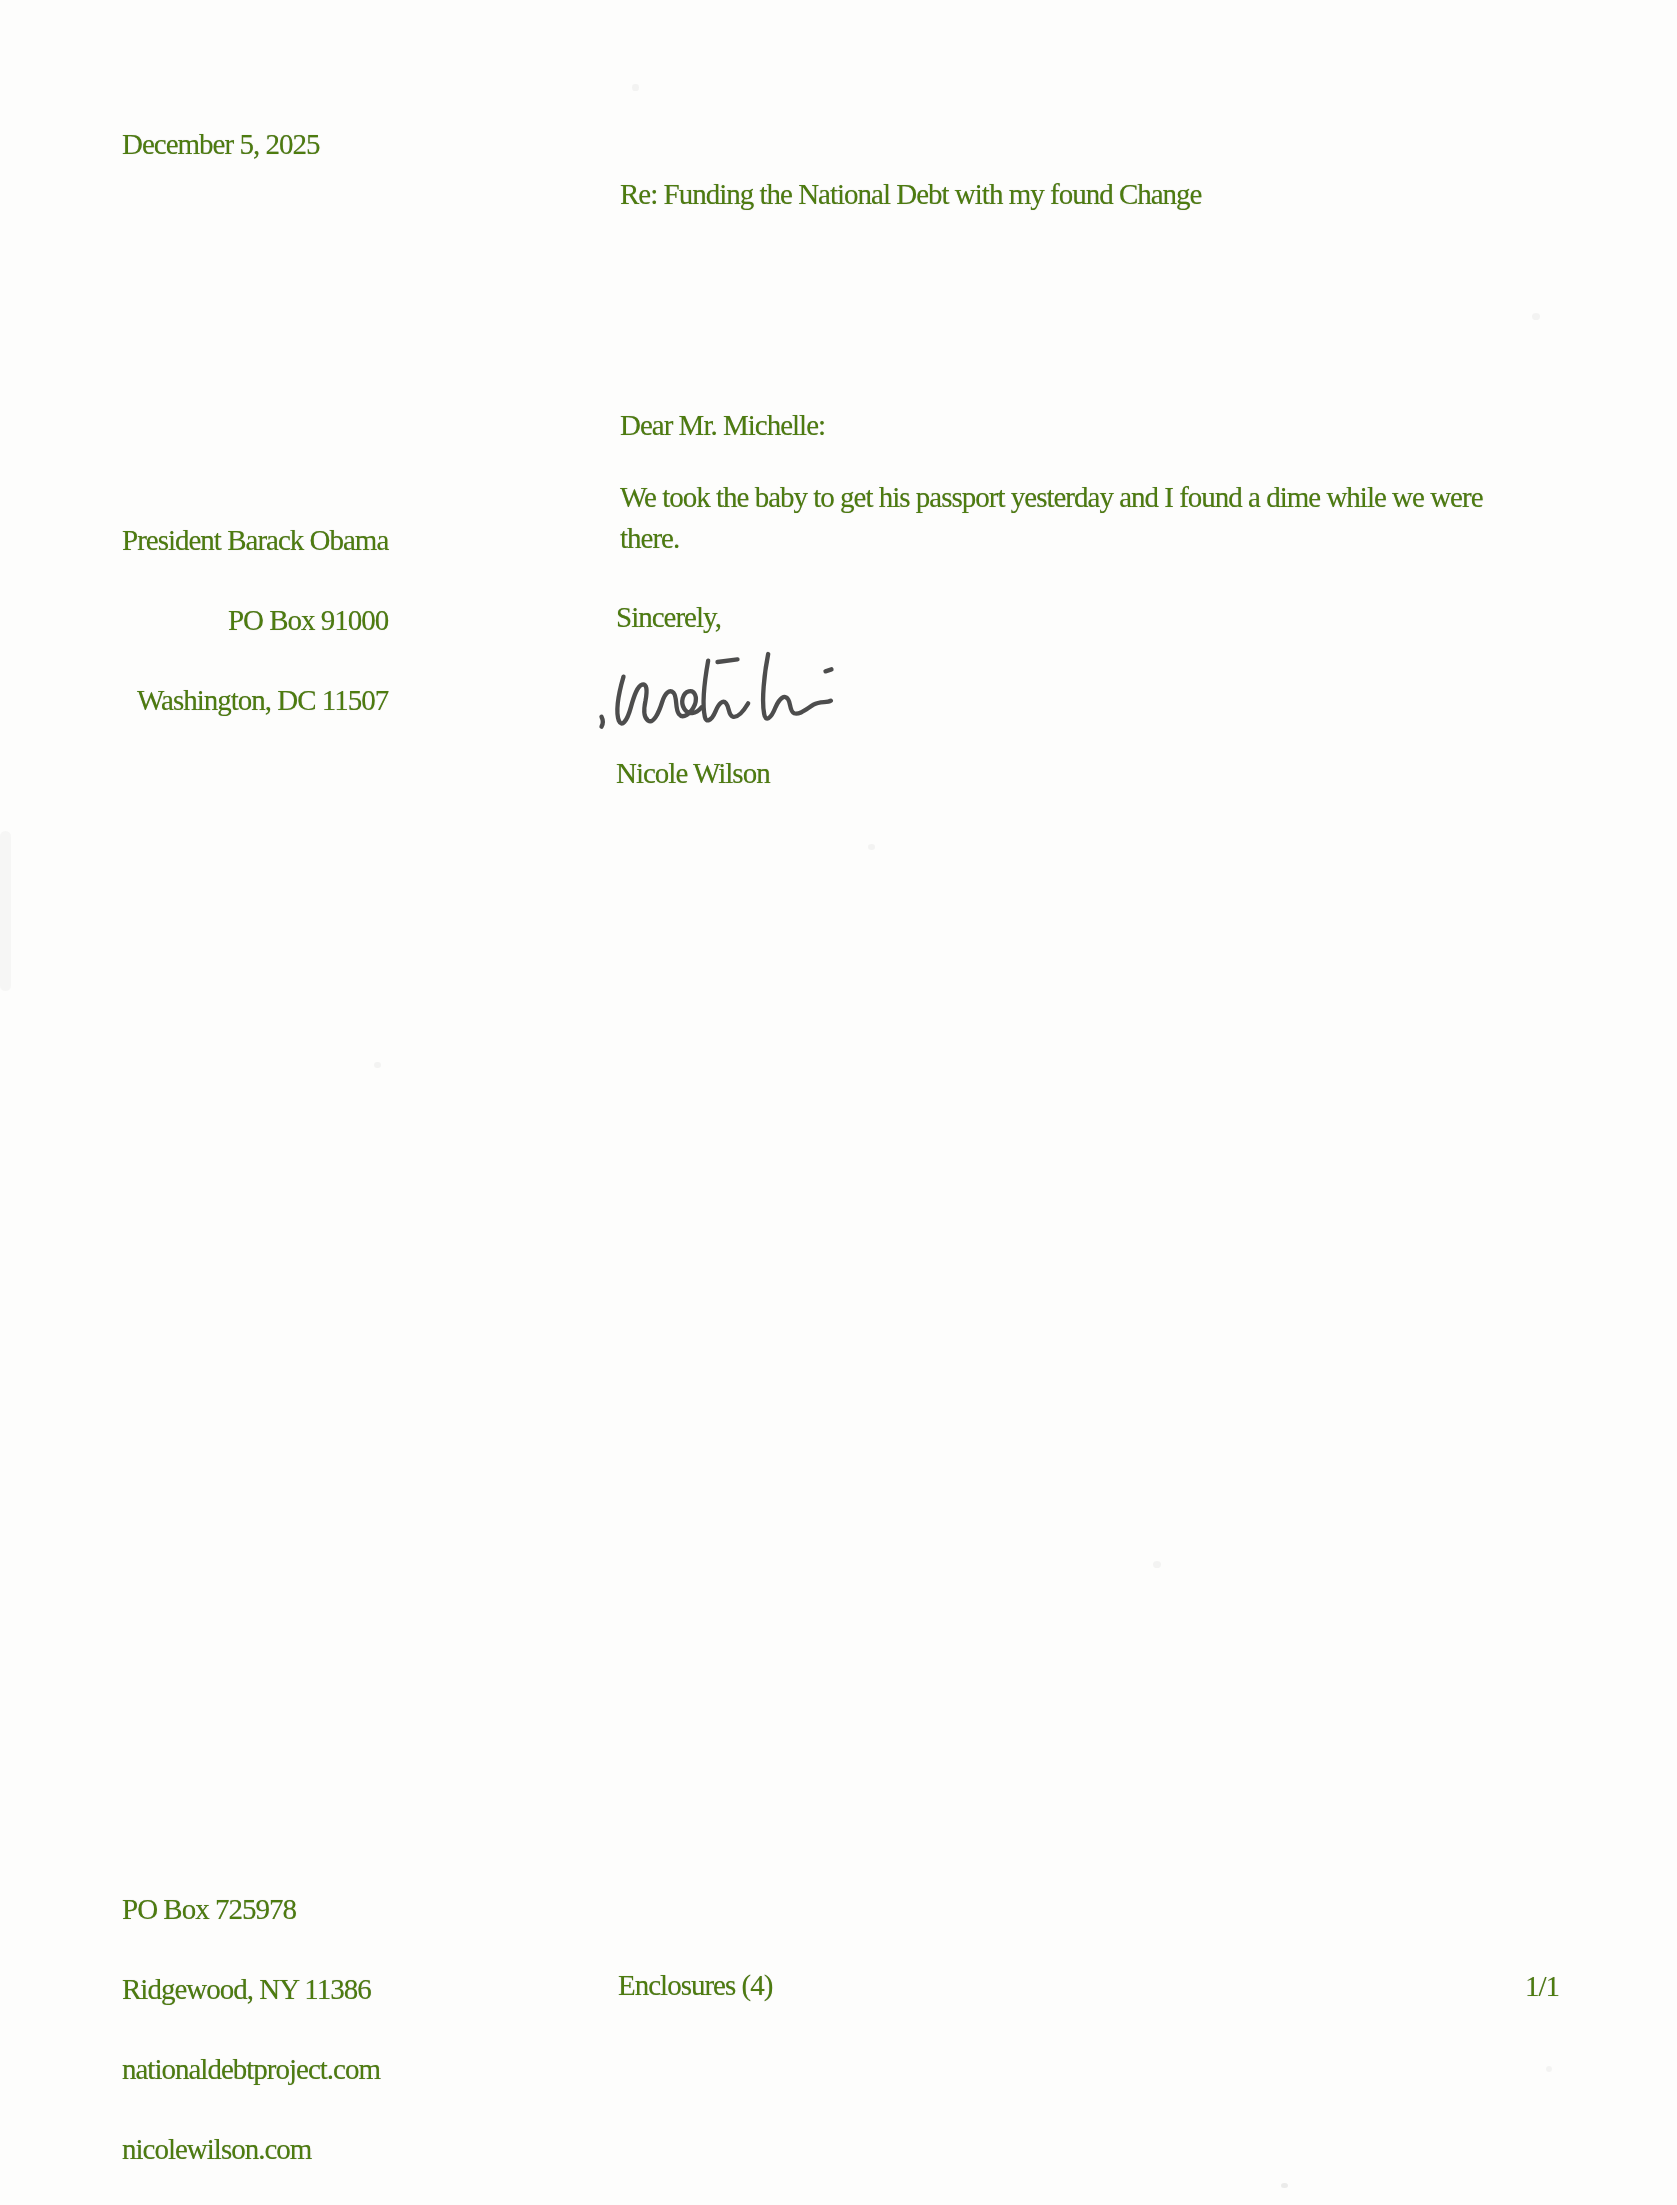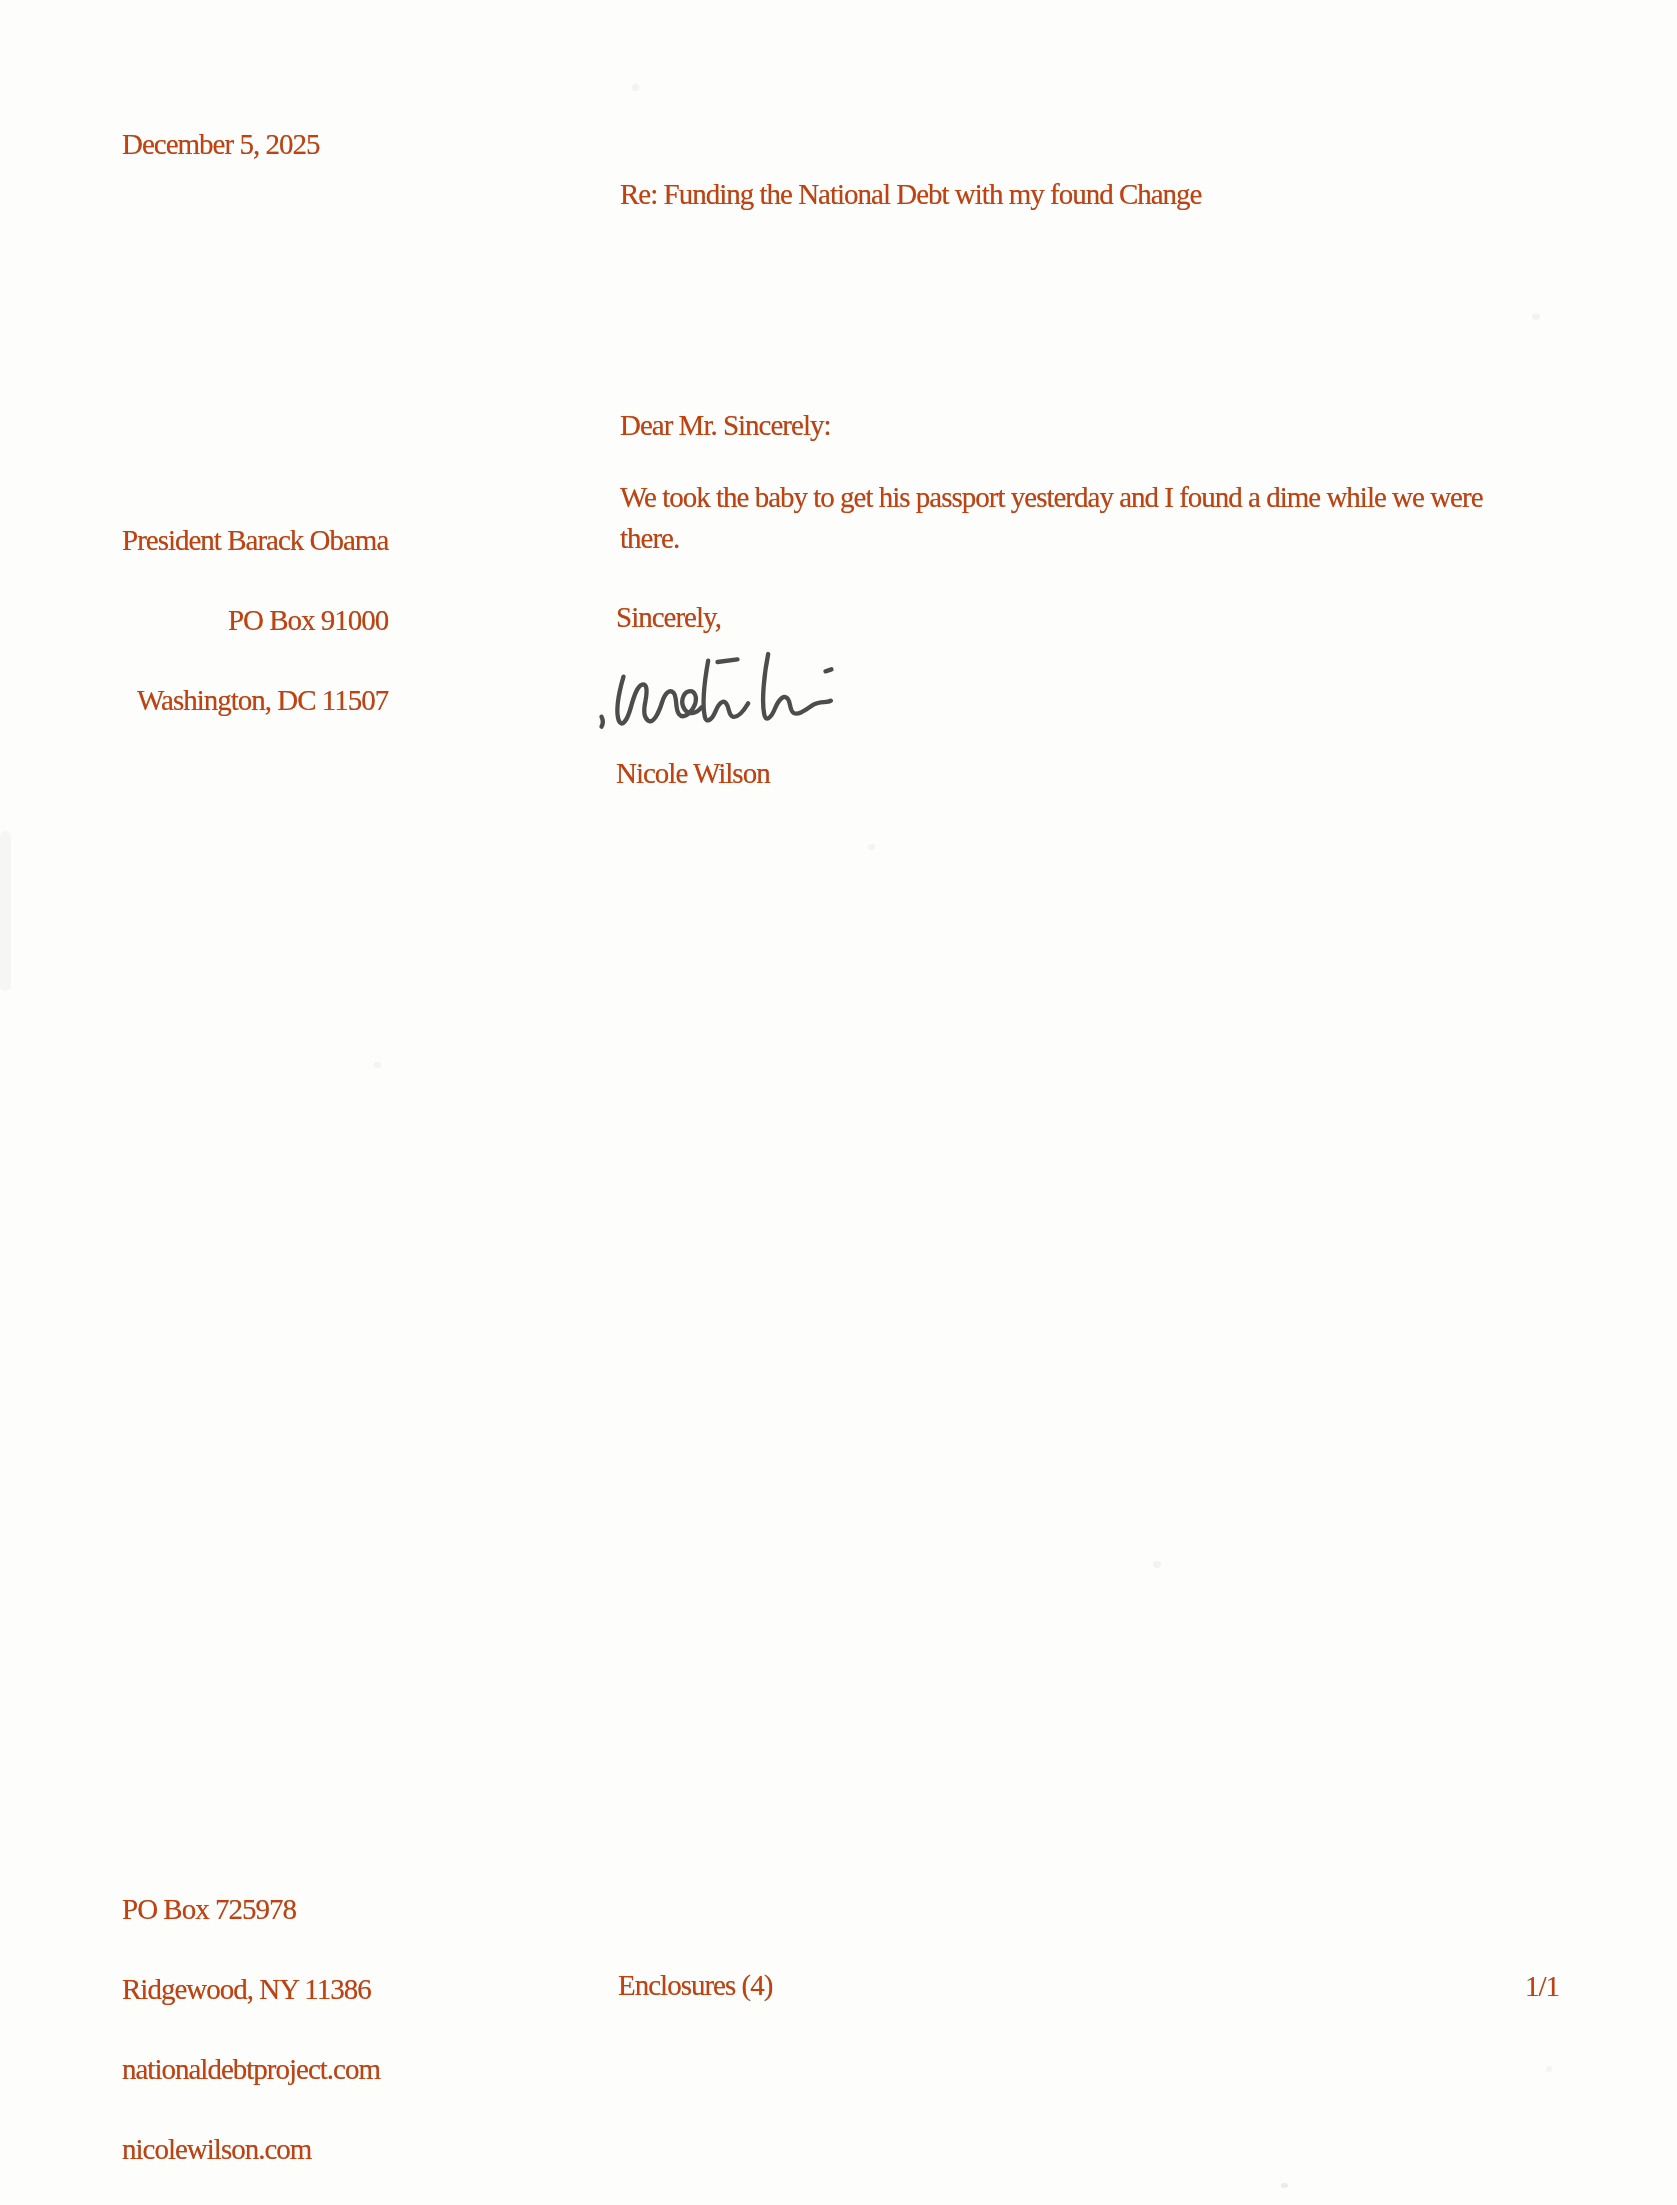--- a/index.html
+++ b/index.html
@@ -14,21 +14,21 @@
     font-family: "Liberation Serif", "DejaVu Serif", serif;
     color: #212121;
     overflow: hidden;
   }
   .txt {
     position: absolute;
     font-size: 29px;
     letter-spacing: -1px;
     line-height: 40px;
     white-space: pre-line;
-    color: #c2410c;
+    color: #4d7c0f;
     text-shadow: 0 0 0.7px rgba(45,45,45,0.45);
     font-family: Liberation Serif, serif;
   }
   .body-par { line-height: 41px; }
   .speck {
     position: absolute;
     background: rgba(110,110,110,0.07);
     border-radius: 50%;
   }
   .edge-smudge {
@@ -63,21 +63,21 @@
 <div class="txt" style="left:122px; top:124px;">December 5, 2025</div>
 
 <div class="txt" style="left:620px; top:126px;margin-top:48px;">Re: Funding the National Debt with my found Change</div>
 
 <div class="txt" style="left:122px; top:480px;text-align:right;">
   <div>President Barack Obama</div>
   <div>PO Box 91000</div>
   <div>Washington, DC 11507</div>
 </div>
 
-<div class="txt" style="left:620px; top:405px;">Dear Mr. Sincerely:</div>
+<div class="txt" style="left:620px; top:405px;">Dear Mr. Michelle:</div>
 
 <div class="txt body-par" style="left:620px; top:477px; width:1002px;">We took the baby to get his passport yesterday and I found a dime while we were
 there.</div>
 
 <div class="txt" style="left:616px; top:597px;">Sincerely,</div>
 
 <svg class="signature-svg" viewBox="0 0 420 150" fill="none" xmlns="http://www.w3.org/2000/svg">
   <g stroke="#3b3b3b" stroke-width="6.5" stroke-linecap="round" stroke-linejoin="round" opacity="0.9">
 
     <path d="M12,112 q4,8 0,15"></path>

